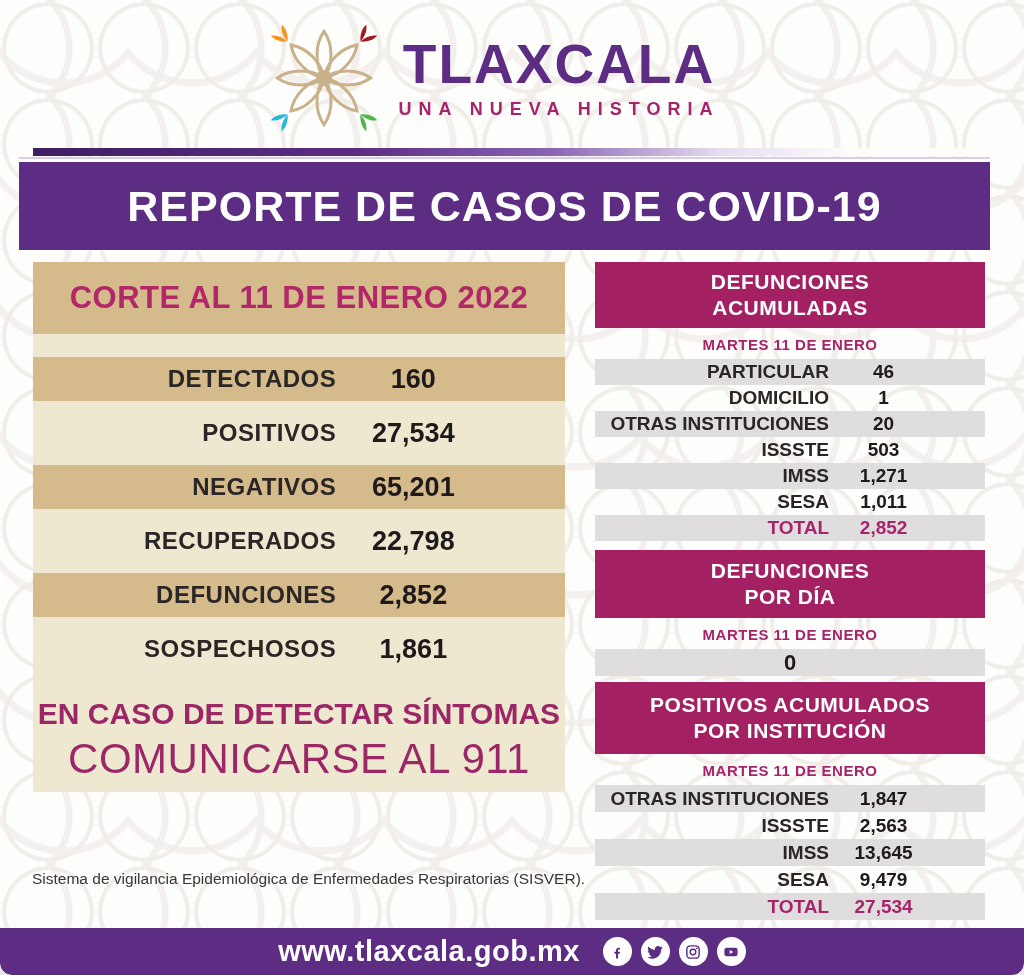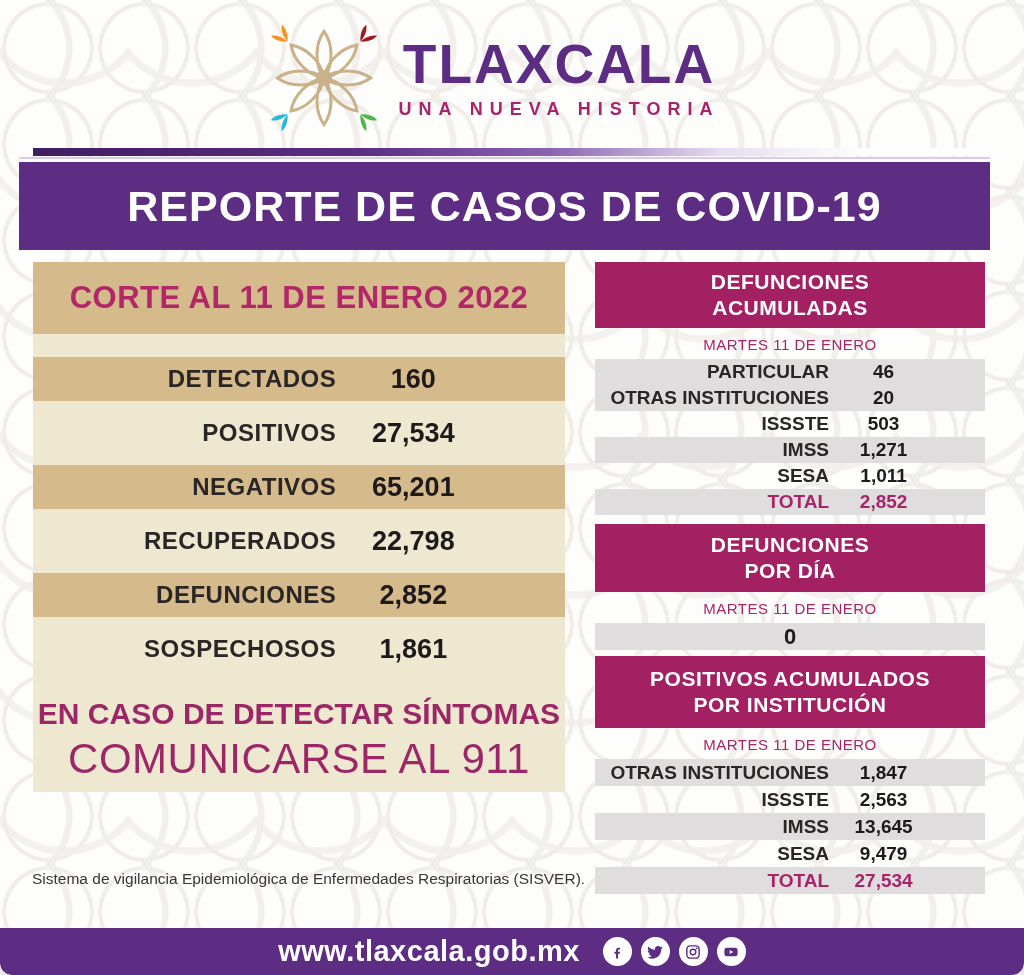--- a/index.html
+++ b/index.html
@@ -50,21 +50,21 @@
   
   .sources { position:absolute; top:859px; left:32px; width:620px; font-size:15.5px; color:#3A3537; }
   .sources .s2 { margin-top:11px; }
   
   .rightcol { position:absolute; top:262px; left:595px; width:390px; }
   .phead { background:#A32062; color:#fff; text-align:center; font-weight:800;
     display:flex; flex-direction:column; justify-content:center; line-height:1.25; }
   .phead span { font-size:21px; letter-spacing:.5px; }
   .phead.h1 { height:66px; } .phead.h2 { height:68px; } .phead.h3 { height:72px; }
   .pdate { height:22px; margin-top:5px; display:flex; align-items:center; justify-content:center;
-    color:#A8246A; font-size:15px; font-weight:400; letter-spacing:.5px; }
+    color:#A8246A; font-size:15px; font-weight:700; letter-spacing:.5px; }
   .prows { margin-top:4px; }
   .prow { height:26px; display:flex; align-items:center; }
   .prow.gray { background:#DFDDDD; }
   .prow .lbl { flex:0 0 60%; text-align:right; font-size:19px; font-weight:800; color:#2B2626; }
   .prow .val { flex:0 0 28%; text-align:center; font-size:19px; font-weight:800; color:#1E1A1B; }
   .prow.total .lbl, .prow.total .val { color:#A8246A; }
   .panel2 { margin-top:9px; }
   .zero-row { height:27px; margin-top:4px; background:#DFDDDD; display:flex; align-items:center; justify-content:center;
     font-size:22px; font-weight:800; color:#1E1A1B; }
   .panel3 { margin-top:6px; }
@@ -178,20 +178,24 @@
       <div class="phead h1">
         <span>DEFUNCIONES</span>
         <span>ACUMULADAS</span>
       </div>
       <div class="pdate">MARTES 11 DE ENERO</div>
       <div class="prows">
         <div class="prow gray">
           <span class="lbl">PARTICULAR</span>
           <span class="val">46</span>
         </div>
+        <div class="prow">
+          <span class="lbl">DOMICILIO</span>
+          <span class="val">1</span>
+        </div>
         <div class="prow gray">
           <span class="lbl">OTRAS INSTITUCIONES</span>
           <span class="val">20</span>
         </div>
         <div class="prow">
           <span class="lbl">ISSSTE</span>
           <span class="val">503</span>
         </div>
         <div class="prow gray">
           <span class="lbl">IMSS</span>

